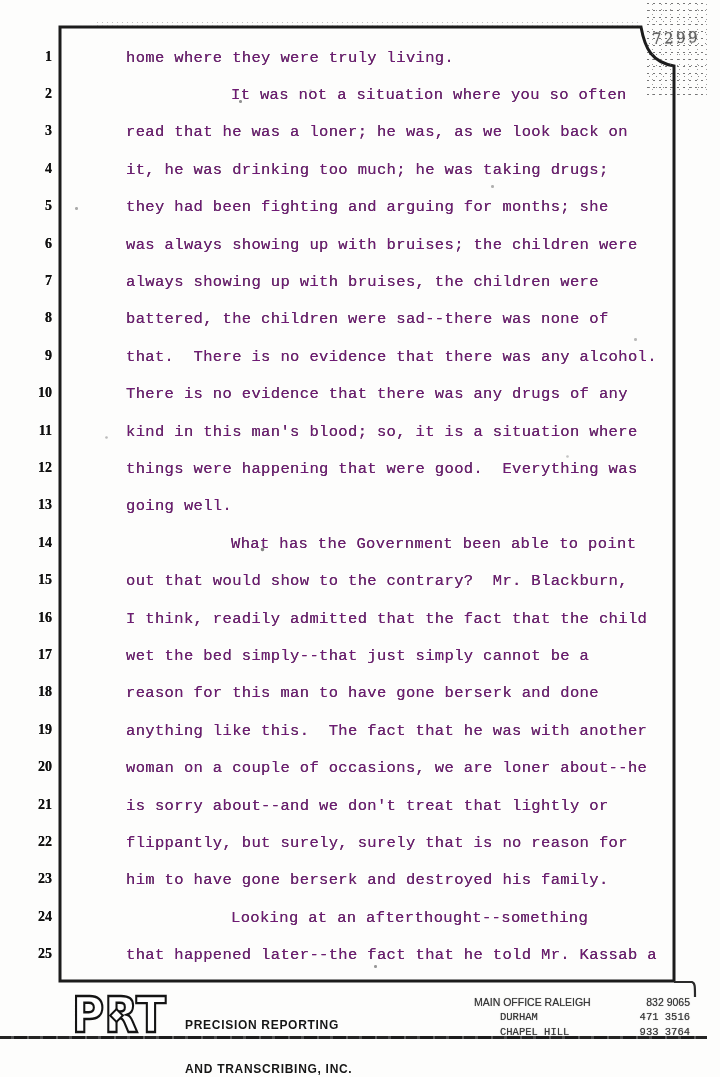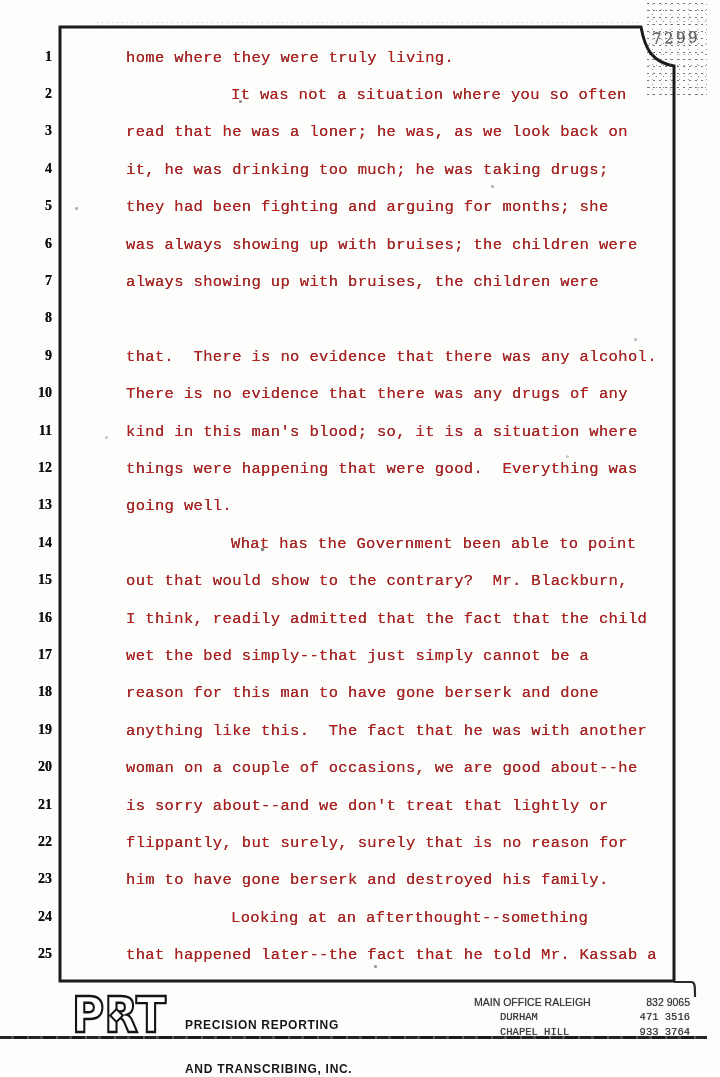--- a/index.html
+++ b/index.html
@@ -49,21 +49,21 @@
   
   .t-row { position: absolute; left: 0; width: 720px; height: 22px; }
   .t-num {
     position: absolute; left: 26px; width: 26px; text-align: right;
     font-family: "Liberation Serif", serif; font-weight: bold;
     font-size: 14px; color: #101010;
     text-shadow: 0 0 .5px rgba(0,0,0,.8);
   }
   .t-text {
     position: absolute; left: 126px; top: 0;
-    font-size: 15.5px; letter-spacing: .35px; color: #b91c1c;
+    font-size: 15.5px; letter-spacing: .35px; color: #701a75;
     white-space: pre;
     text-shadow: 0 0 .55px rgba(15,15,15,.75);
   }
   .t-row.indent .t-text { left: 231px; }
 
   
   .logo-svg { position: absolute; left: 68px; top: 988px; }
   .company {
     position: absolute; left: 185px; top: 989px;
     font-family: "Liberation Sans", sans-serif;
@@ -142,20 +142,21 @@
       <div class="t-row" style="top: 235.5px;">
         <span class="t-num">6</span>
         <span class="t-text">was always showing up with bruises; the children were</span>
       </div>
       <div class="t-row" style="top: 272.9px;">
         <span class="t-num">7</span>
         <span class="t-text">always showing up with bruises, the children were</span>
       </div>
       <div class="t-row" style="top: 310.3px;">
         <span class="t-num">8</span>
+        <span class="t-text">battered, the children were sad--there was none of</span>
       </div>
       <div class="t-row" style="top: 347.7px;">
         <span class="t-num">9</span>
         <span class="t-text">that.  There is no evidence that there was any alcohol.</span>
       </div>
       <div class="t-row" style="top: 385.1px;">
         <span class="t-num">10</span>
         <span class="t-text">There is no evidence that there was any drugs of any</span>
       </div>
       <div class="t-row" style="top: 422.5px;">
@@ -189,21 +190,21 @@
       <div class="t-row" style="top: 684.3px;">
         <span class="t-num">18</span>
         <span class="t-text">reason for this man to have gone berserk and done</span>
       </div>
       <div class="t-row" style="top: 721.7px; padding-left: 12px;">
         <span class="t-num">19</span>
         <span class="t-text">anything like this.  The fact that he was with another</span>
       </div>
       <div class="t-row" style="top: 759.1px;">
         <span class="t-num">20</span>
-        <span class="t-text">woman on a couple of occasions, we are good about--he</span>
+        <span class="t-text">woman on a couple of occasions, we are loner about--he</span>
       </div>
       <div class="t-row" style="top: 796.5px;">
         <span class="t-num">21</span>
         <span class="t-text">is sorry about--and we don't treat that lightly or</span>
       </div>
       <div class="t-row" style="top: 833.9px;">
         <span class="t-num">22</span>
         <span class="t-text">flippantly, but surely, surely that is no reason for</span>
       </div>
       <div class="t-row" style="top: 871.3px; padding-left: 44px;">

